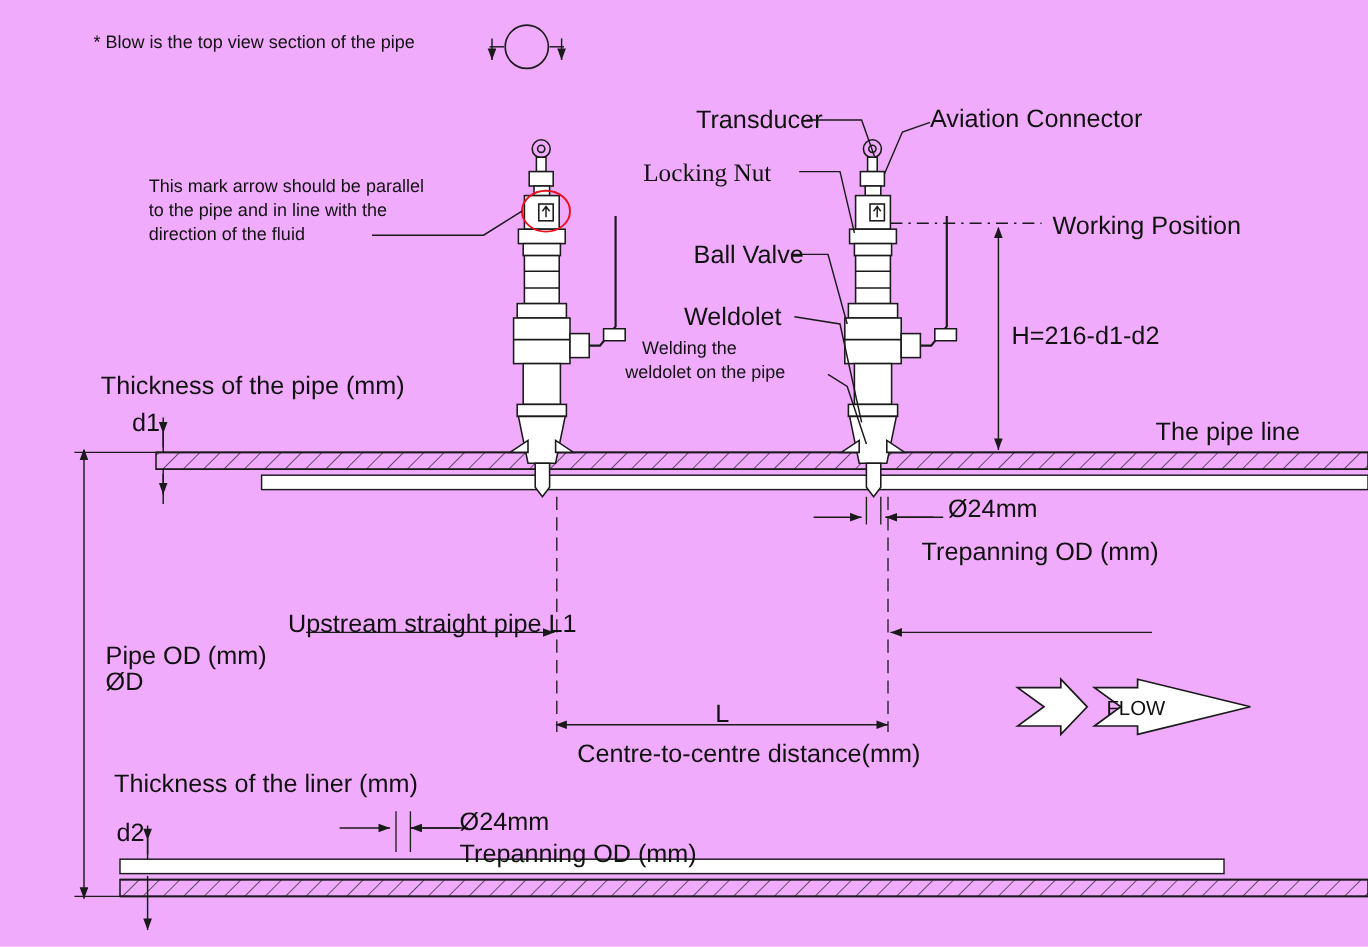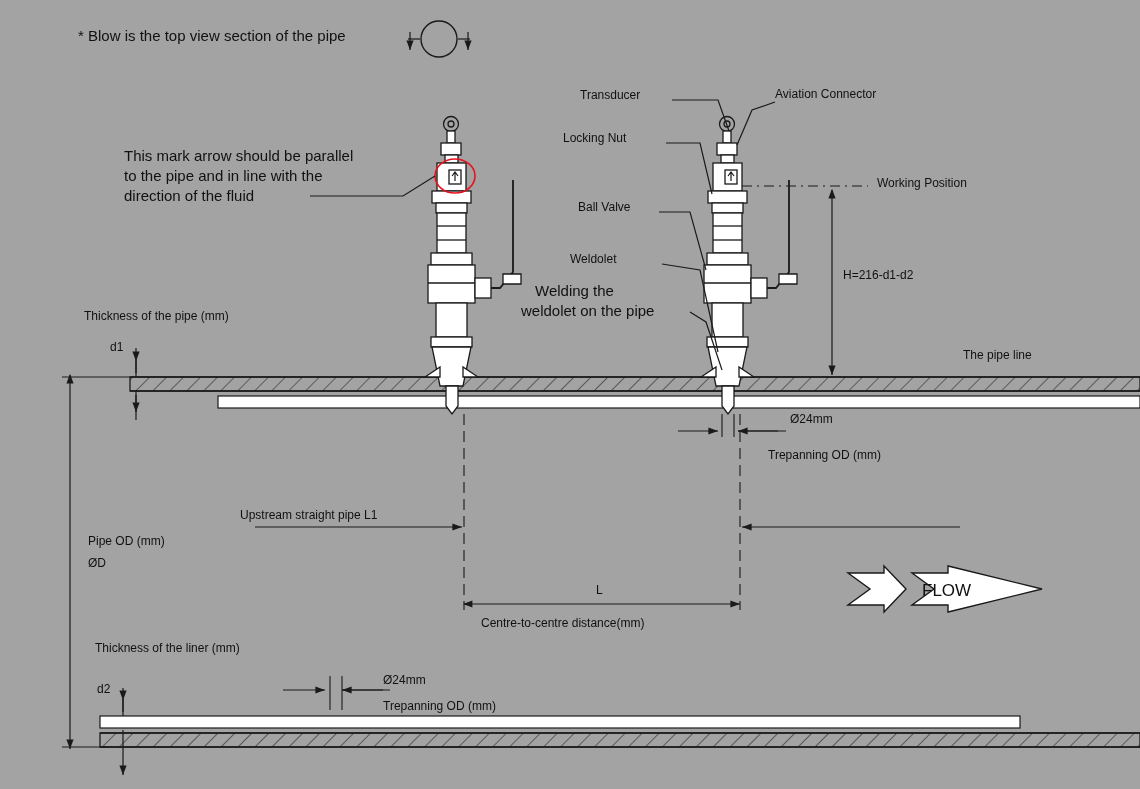--- a/index.html
+++ b/index.html
@@ -8,36 +8,36 @@
     background: #ffffff;
   }
   body {
     font-family: "Liberation Sans", sans-serif;
     color: #000000;
   }
   #stage {
     position: relative;
     width: 1140px;
     height: 789px;
-    background: #a3a3a3;
+    background: #f0abfc;
     overflow: hidden;
   }
   #stage svg {
     position: absolute;
     left: 0;
     top: 0;
   }
   .lbl {
     position: absolute;
     font-size: 15px;
     line-height: 1.28;
     color: #111111;
     white-space: pre;
   }
-  .lbl.big { font-size: 12px; }
+  .lbl.big { font-size: 21px; }
 </style>
 </head>
 <body>
 
 <div id="stage">
 
   <svg width="1140" height="789" viewBox="0 0 1140 789">
     <defs>
       <pattern id="hatchPipe" width="12" height="12" patternUnits="userSpaceOnUse" patternTransform="rotate(45)">
         <line x1="0" y1="0" x2="0" y2="12" stroke="#1a1a1a" stroke-width="1.1"></line>
@@ -229,21 +229,21 @@
   </svg>
 
   <div class="lbl" style="left:78px; top:26px;">* Blow is the top view section of the pipe</div>
 
   <div class="lbl" style="left:124px; top:146px;">This mark arrow should be parallel</div>
   <div class="lbl" style="left:124px; top:166px;">to the pipe and in line with the</div>
   <div class="lbl" style="left:124px; top:186px;">direction of the fluid</div>
 
   <div class="lbl big" style="left:580px; top:88px;">Transducer</div>
   <div class="lbl big" style="left:775px; top:87px;">Aviation Connector</div>
-  <div class="lbl big" style="left:563px; top:131px;">Locking Nut</div>
+  <div class="lbl big" style="left:536px; top:131px;font-family:Liberation Serif, serif;">Locking Nut</div>
   <div class="lbl big" style="left:877px; top:176px;">Working Position</div>
   <div class="lbl big" style="left:578px; top:200px;">Ball Valve</div>
   <div class="lbl big" style="left:570px; top:252px;">Weldolet</div>
   <div class="lbl" style="left:535px; top:281px;">Welding the</div>
   <div class="lbl" style="left:521px; top:301px;">weldolet on the pipe</div>
 
   <div class="lbl big" style="left:843px; top:268px;">H=216-d1-d2</div>
 
   <div class="lbl big" style="left:84px; top:309px;">Thickness of the pipe (mm)</div>
   <div class="lbl big" style="left:110px; top:340px;">d1</div>

